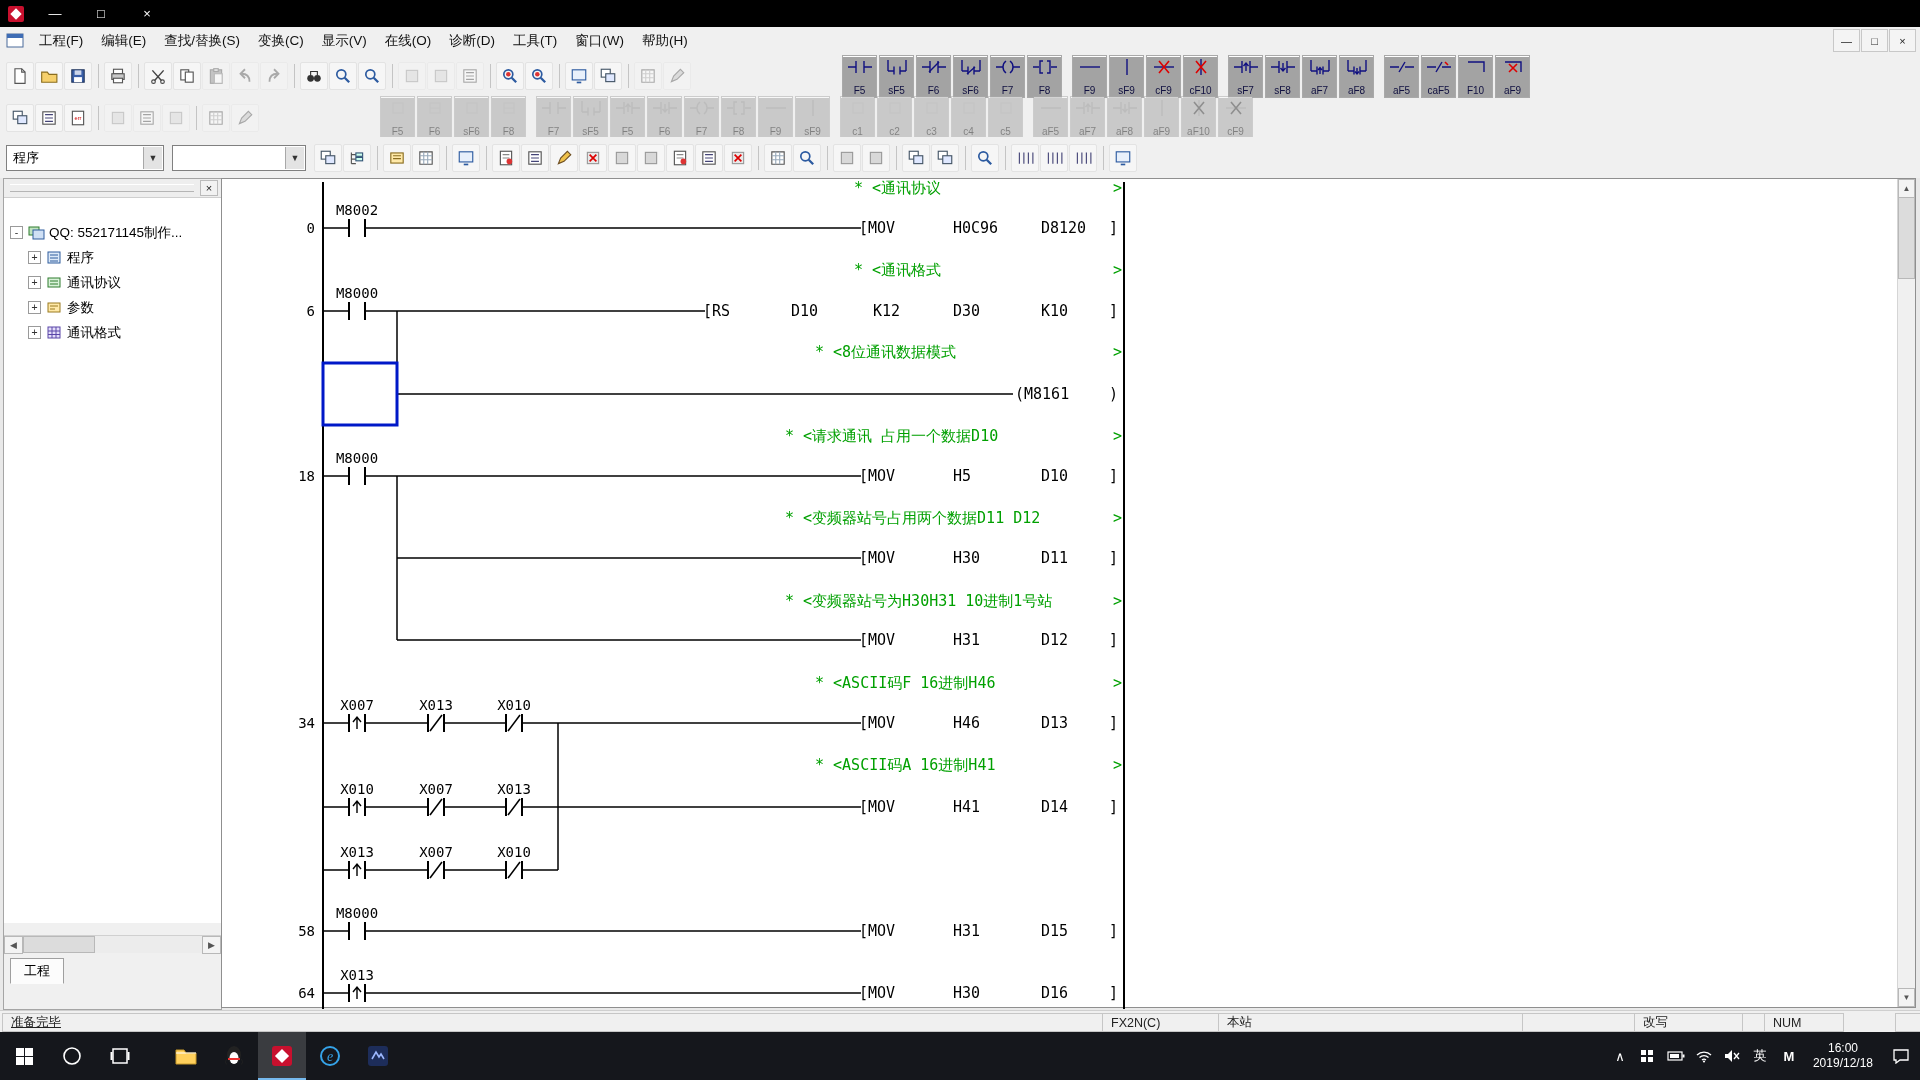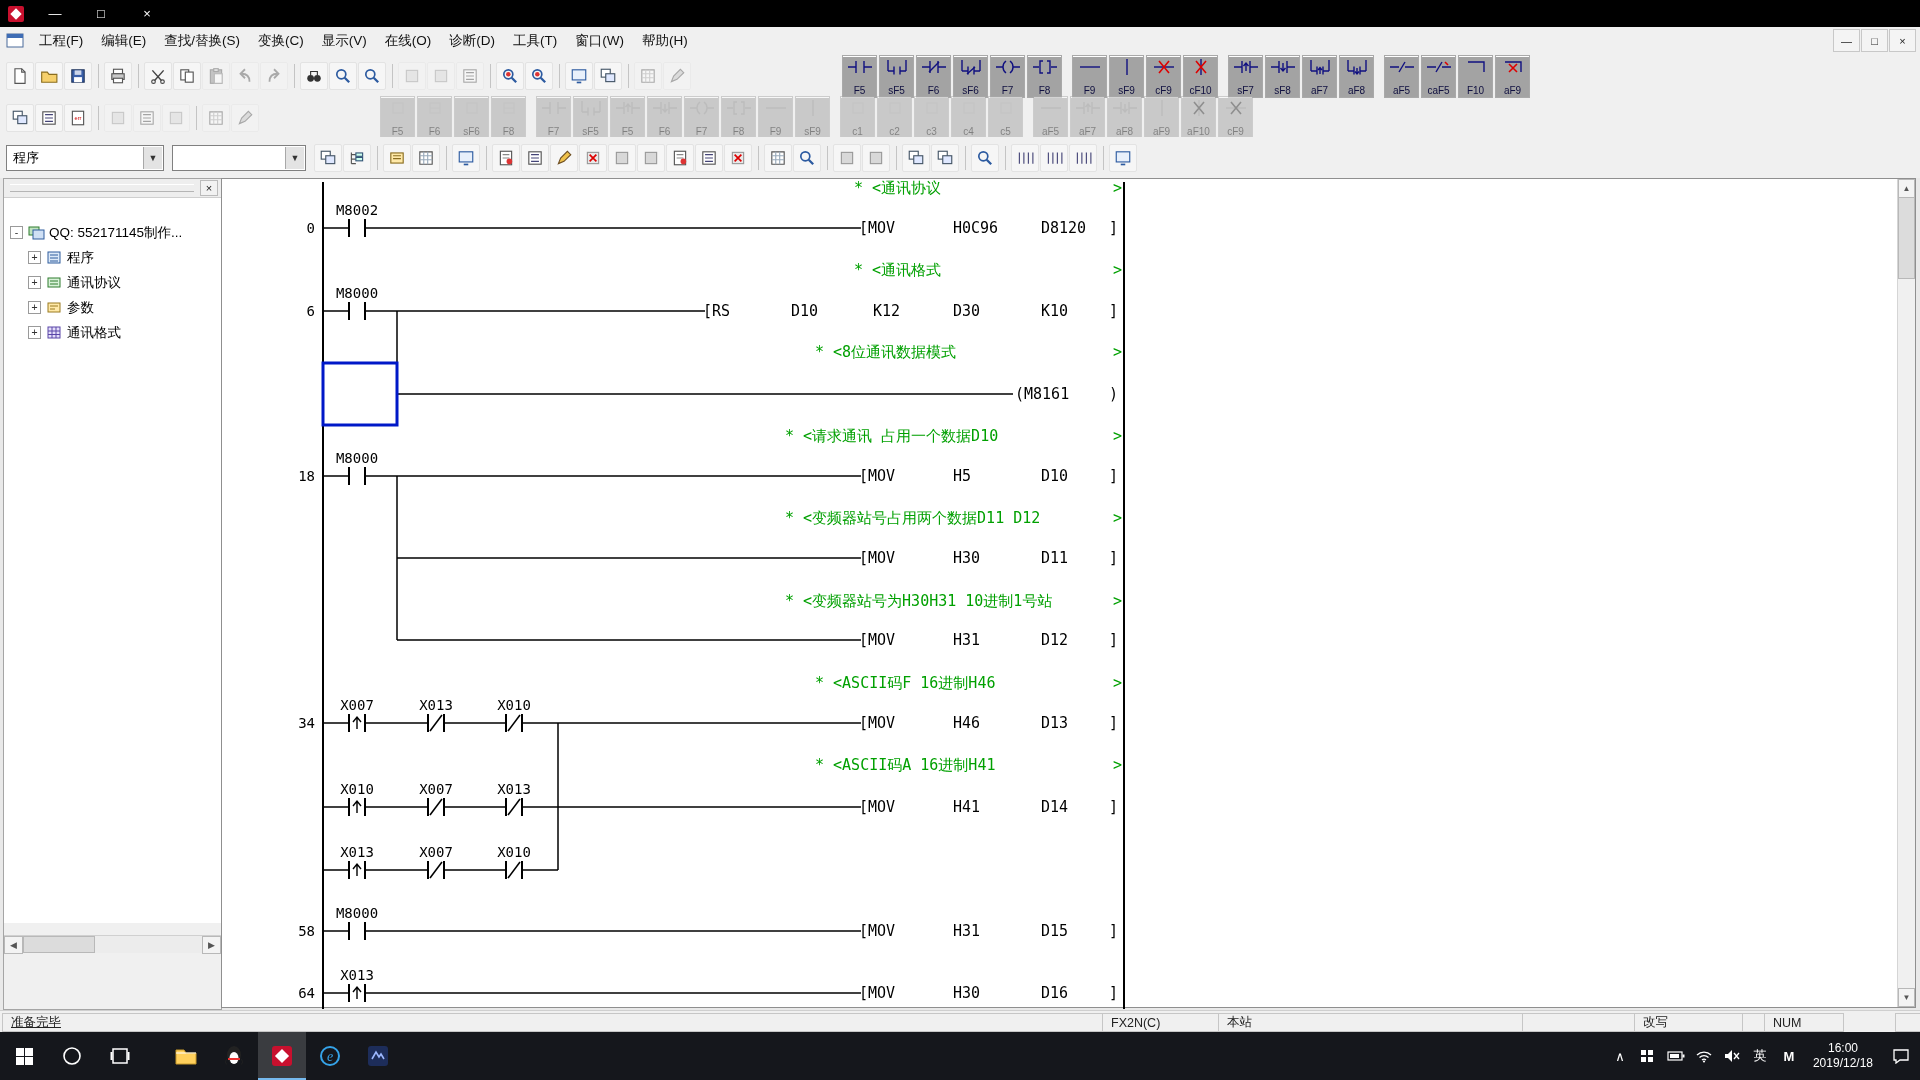--- a/index.html
+++ b/index.html
@@ -805,20 +805,23 @@
           <span>通讯格式</span>
         </div>
       </div>
     <div id="tree-hscroll">
       <div class="hs-btn">◀</div>
       <div id="hs-track">
           <div id="hs-thumb"></div>
         </div>
       <div class="hs-btn">▶</div>
     </div>
+    <div id="tree-tabbar">
+      <div id="tree-tab">工程</div>
+    </div>
   </div>
   <div id="editor">
     <svg id="ladder-svg" width="1677" height="830">
         <line x1="101" y1="3" x2="101" y2="830" stroke="#000" stroke-width="2"></line>
         <line x1="902" y1="3" x2="902" y2="830" stroke="#000" stroke-width="2"></line>
         <g>
           <text x="632" y="14" font-size="15" fill="#00A000" text-anchor="start" font-family="DejaVu Sans Mono,monospace">* &lt;通讯协议</text>
           <text x="891" y="14" font-size="15" fill="#00A000" text-anchor="start" font-family="DejaVu Sans Mono,monospace">&gt;</text>
         </g>
         <g>

